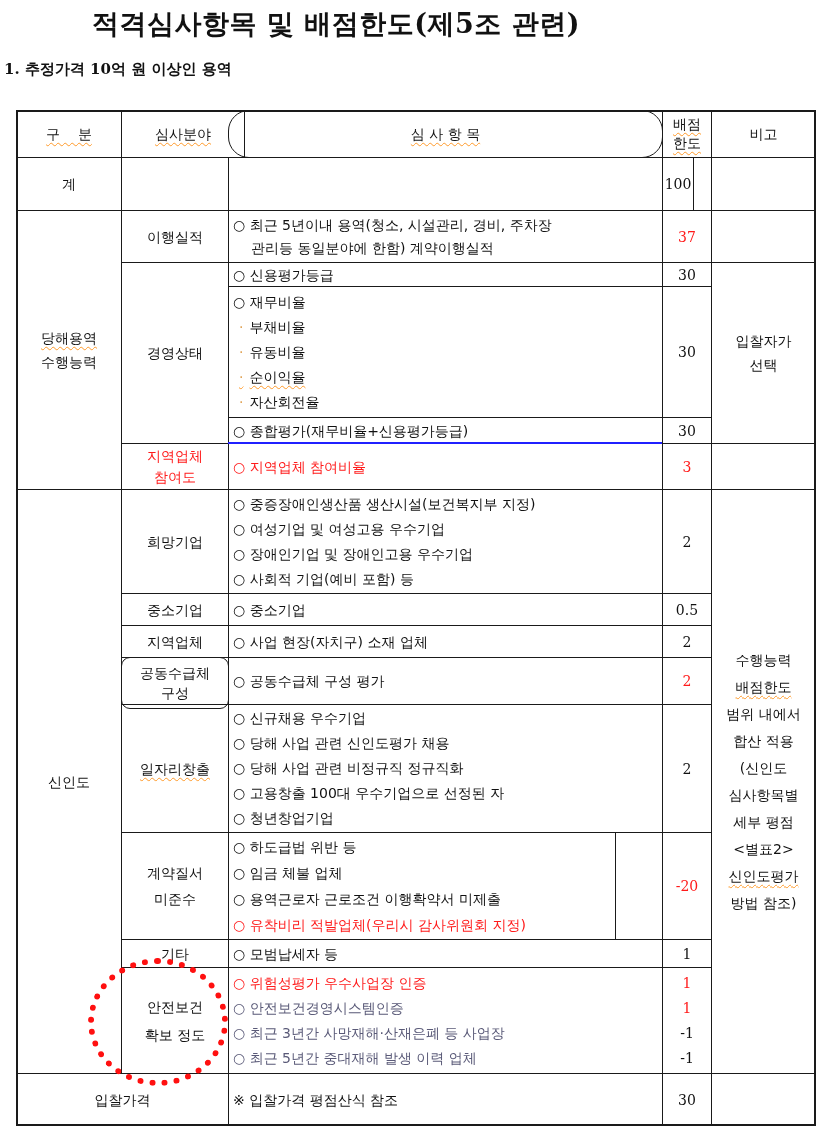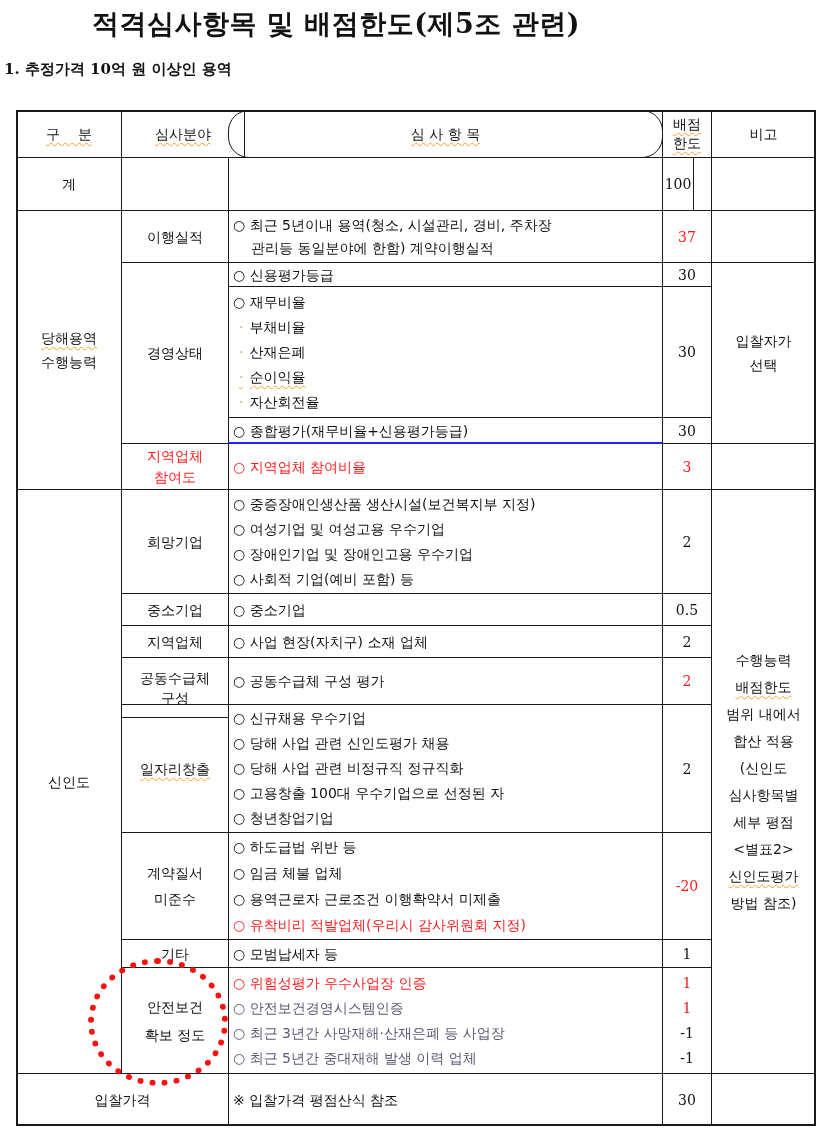--- a/index.html
+++ b/index.html
@@ -105,21 +105,21 @@
     </div>
   <div class="cell left" style="left:228px;top:262px;width:435px;height:25px;">
       <span>○ 신용평가등급</span>
     </div>
   <div class="cell num" style="left:662px;top:262px;width:50px;height:25px;">
       <span>30</span>
     </div>
   <div class="cell left col" style="left:228px;top:286px;width:435px;height:132px;line-height:25px;">
     <span>○ 재무비율</span>
     <span class="sub">부채비율</span>
-    <span class="sub">산재은폐</span>
+    <span class="sub">유동비율</span>
     <span class="sub spell">순이익율</span>
     <span class="sub">자산회전율</span>
   </div>
   <div class="cell num" style="left:662px;top:286px;width:50px;height:132px;">
       <span>30</span>
     </div>
   <div class="cell left" style="left:228px;top:417px;width:435px;height:27px;">
       <span>○ 종합평가(재무비율+신용평가등급)</span>
     </div>
   <div class="cell num" style="left:662px;top:417px;width:50px;height:27px;">
@@ -173,21 +173,21 @@
   <div class="cell" style="left:121px;top:625px;width:108px;height:33px;">
       <span>지역업체</span>
     </div>
   <div class="cell left" style="left:228px;top:625px;width:435px;height:33px;">
       <span>○ 사업 현장(자치구) 소재 업체</span>
     </div>
   <div class="cell num" style="left:662px;top:625px;width:50px;height:33px;">
       <span>2</span>
     </div>
 
-  <div class="cell col" style="left:121px;top:657px;width:108px;height:61px;line-height:20px;">
+  <div class="cell col" style="left:121px;top:657px;width:108px;height:52px;line-height:20px;border-radius:9px;">
     <span>공동수급체</span>
     <span>구성</span>
   </div>
   <div class="cell left" style="left:228px;top:657px;width:435px;height:48px;">
       <span>○ 공동수급체 구성 평가</span>
     </div>
   <div class="cell num red" style="left:662px;top:657px;width:50px;height:48px;">
       <span>2</span>
     </div>
 
@@ -202,21 +202,21 @@
     <span class="bullet-line">○ 청년창업기업</span>
   </div>
   <div class="cell num" style="left:662px;top:704px;width:50px;height:129px;">
       <span>2</span>
     </div>
 
   <div class="cell col" style="left:121px;top:832px;width:108px;height:108px;line-height:26px;">
     <span>계약질서</span>
     <span>미준수</span>
   </div>
-  <div class="cell left col" style="left:228px;top:832px;width:435px;height:108px;line-height:26px;">
+  <div class="cell left col" style="left:228px;top:832px;width:388px;height:108px;line-height:26px;">
     <span class="bullet-line">○ 하도급법 위반 등</span>
     <span class="bullet-line">○ 임금 체불 업체</span>
     <span class="bullet-line">○ 용역근로자 근로조건 이행확약서 미제출</span>
     <span class="bullet-line red">○ 유착비리 적발업체(우리시 감사위원회 지정)</span>
   </div>
   <div class="cell num red" style="left:662px;top:832px;width:50px;height:108px;">
       <span>-20</span>
     </div>
 
   <div class="cell" style="left:121px;top:939px;width:108px;height:29px;">

